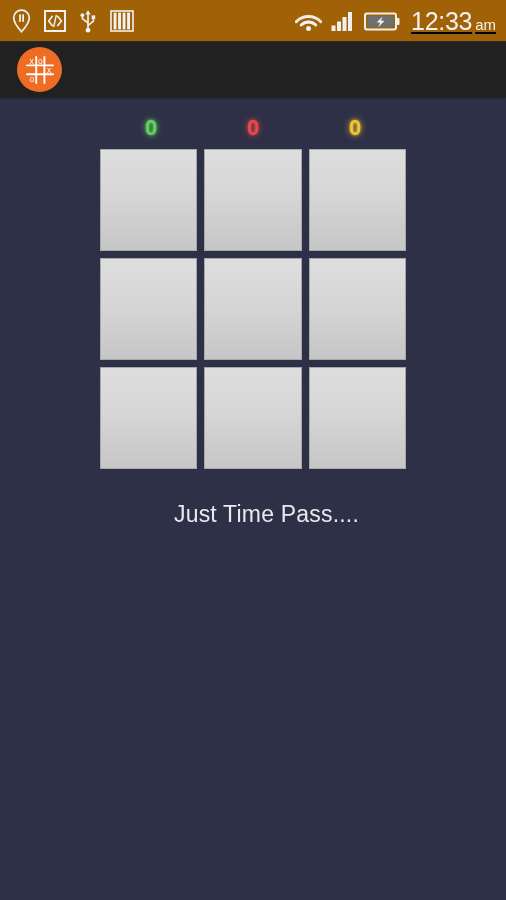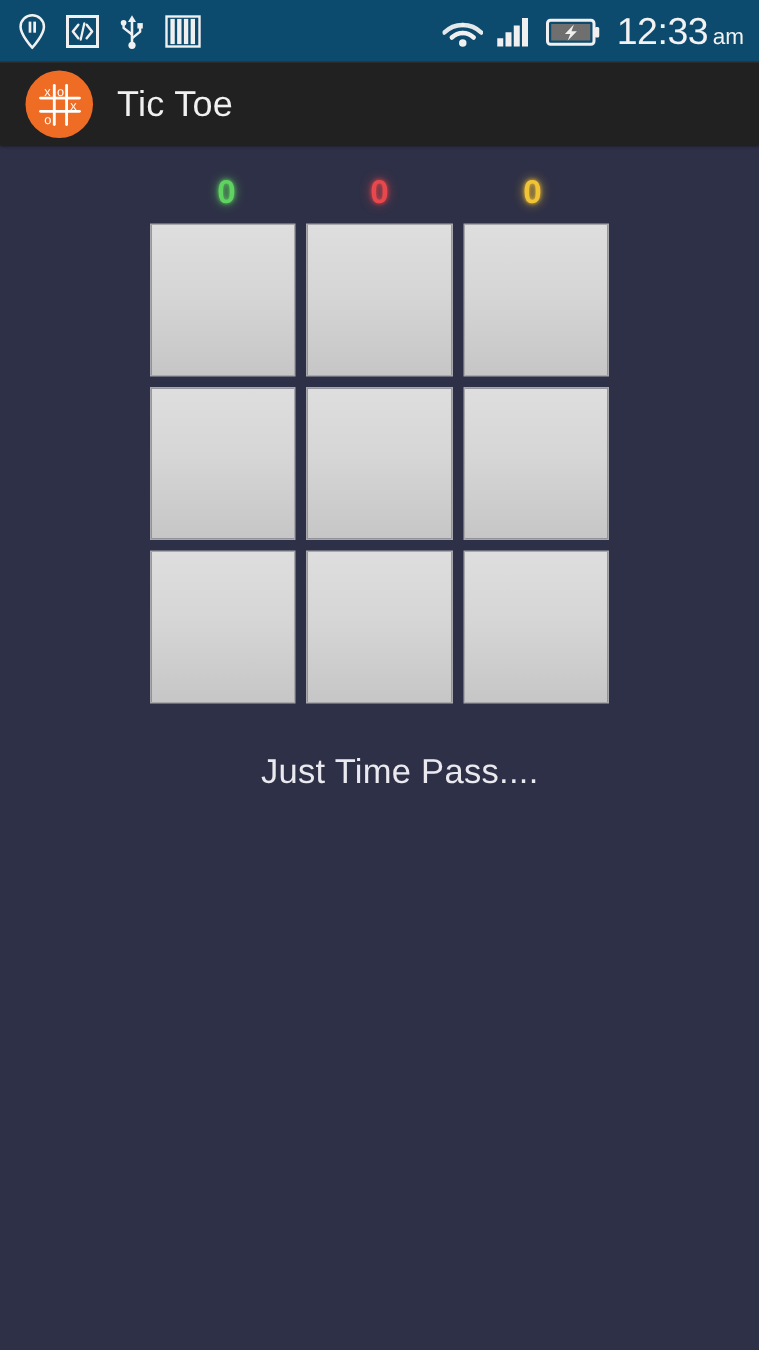--- a/index.html
+++ b/index.html
@@ -13,26 +13,27 @@
 
   body {
     font-family: "Liberation Sans", sans-serif;
     background: #2e3047;
     position: relative;
   }
 
   
   .status-bar {
     height: 42px;
-    background: #0c4a6e;
+    background: #a16207;
     display: flex;
     align-items: center;
     justify-content: space-between;
     padding: 0 10px 0 12px;
     position: relative;
+    text-decoration: underline;
   }
   .status-bar::after {
     content: "";
     position: absolute;
     left: 0; right: 0; bottom: 0;
     height: 1px;
     background: #2b2b2b;
   }
   .status-left {
     display: flex;
@@ -232,21 +233,20 @@
       <path d="M13.2 4 L13.2 30" stroke="#ffffff" stroke-width="1.9" fill="none" stroke-linecap="round"></path>
       <path d="M21.4 4 L21.4 30" stroke="#ffffff" stroke-width="1.9" fill="none" stroke-linecap="round"></path>
       <path d="M4 12.4 L30 12.4" stroke="#ffffff" stroke-width="1.9" fill="none" stroke-linecap="round"></path>
       <path d="M4 21.2 L30 21.2" stroke="#ffffff" stroke-width="1.9" fill="none" stroke-linecap="round"></path>
       <text x="8.6" y="11.2" fill="#ffffff" font-size="8.5" font-family="Liberation Sans, sans-serif" text-anchor="middle">x</text>
       <text x="17.3" y="11.2" fill="#ffffff" font-size="8.5" font-family="Liberation Sans, sans-serif" text-anchor="middle">o</text>
       <text x="8.8" y="29.4" fill="#ffffff" font-size="8.5" font-family="Liberation Sans, sans-serif" text-anchor="middle">o</text>
       <text x="26" y="20.2" fill="#ffffff" font-size="8.5" font-family="Liberation Sans, sans-serif" text-anchor="middle">x</text>
     </svg>
   </div>
-  <div class="app-title">Tic Toe</div>
 </div>
 
 <div class="game">
 
   <div class="score-row">
     <div class="score green">0</div>
     <div class="score red">0</div>
     <div class="score yellow">0</div>
   </div>
 

